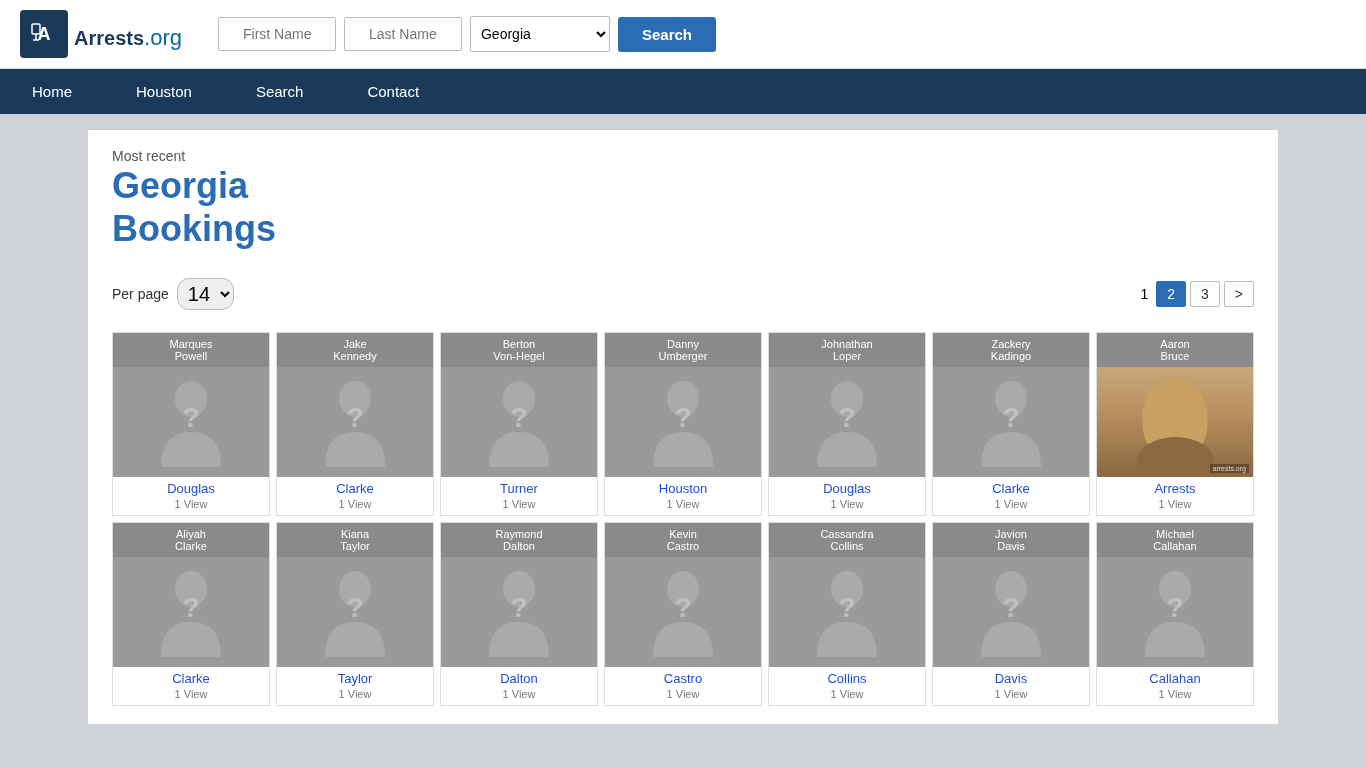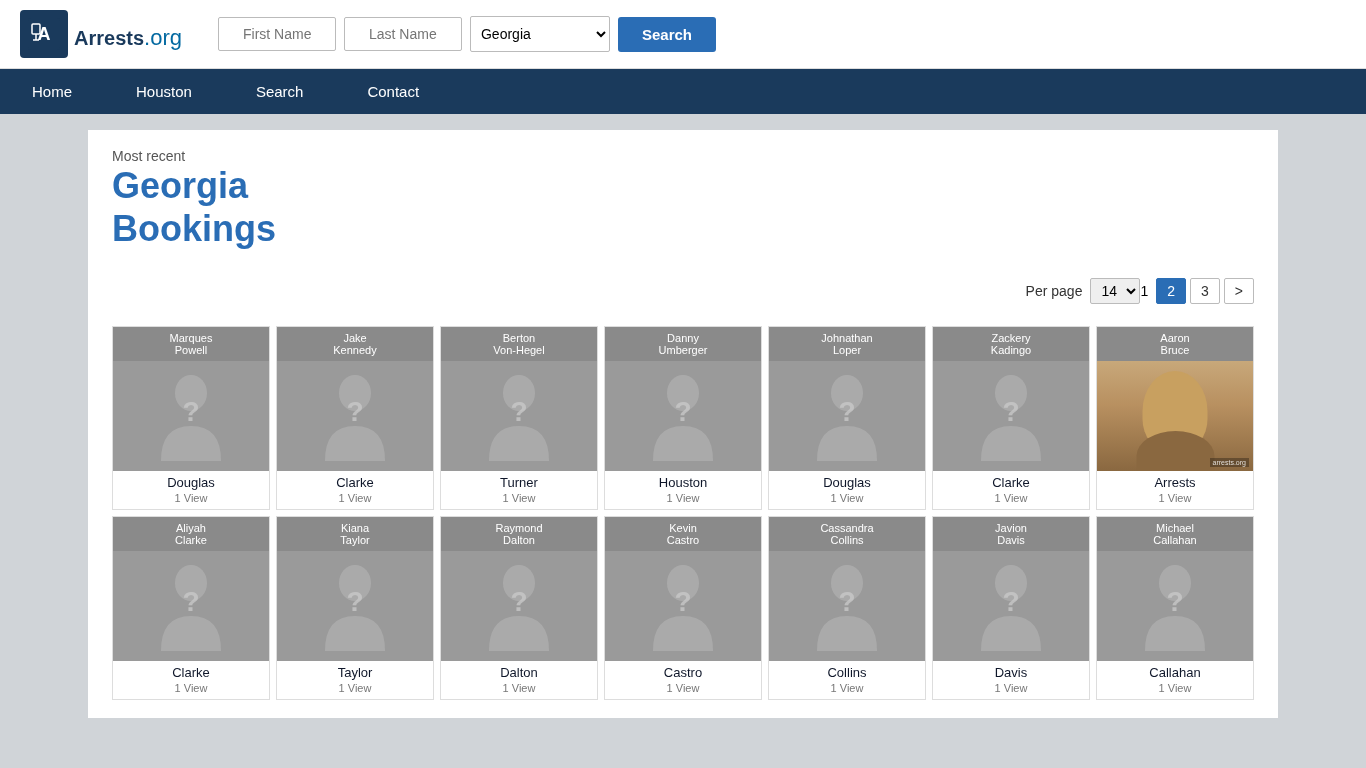--- a/index.html
+++ b/index.html
@@ -109,36 +109,36 @@
       font-size: 36px;
       color: #2a6db5;
       font-weight: bold;
       line-height: 1.2;
     }
 
     
     #controls-row {
       display: flex;
       align-items: center;
-      justify-content: flex-end;
+      justify-content: space-between;
       margin-bottom: 14px;
       padding: 8px 0;
     }
     #per-page-area {
       display: flex;
       align-items: center;
       gap: 8px;
       font-size: 14px;
       color: #333;
     }
     #per-page-select {
       border: 1px solid #bbb;
       padding: 3px 6px;
-      font-size: 14px;
-      border-radius: 2px;
+      font-size: 20px;
+      border-radius: 12px;
     }
     #pagination {
       display: flex;
       align-items: center;
       gap: 4px;
     }
     .page-btn {
       border: 1px solid #bbb;
       background: #fff;
       padding: 4px 10px;
@@ -238,21 +238,21 @@
     .arrests-watermark {
       position: absolute;
       bottom: 4px;
       right: 4px;
       font-size: 7px;
       color: rgba(255,255,255,0.8);
       background: rgba(0,0,0,0.3);
       padding: 1px 3px;
     }
     .card-county {
-      color: #0f172a;
+      color: #1d4ed8;
       font-size: 13px;
       text-align: center;
       padding: 4px 2px 2px;
       font-weight: normal;
     }
     .card-views {
       font-size: 11px;
       color: #777;
       text-align: center;
       padding: 0 2px 5px;

